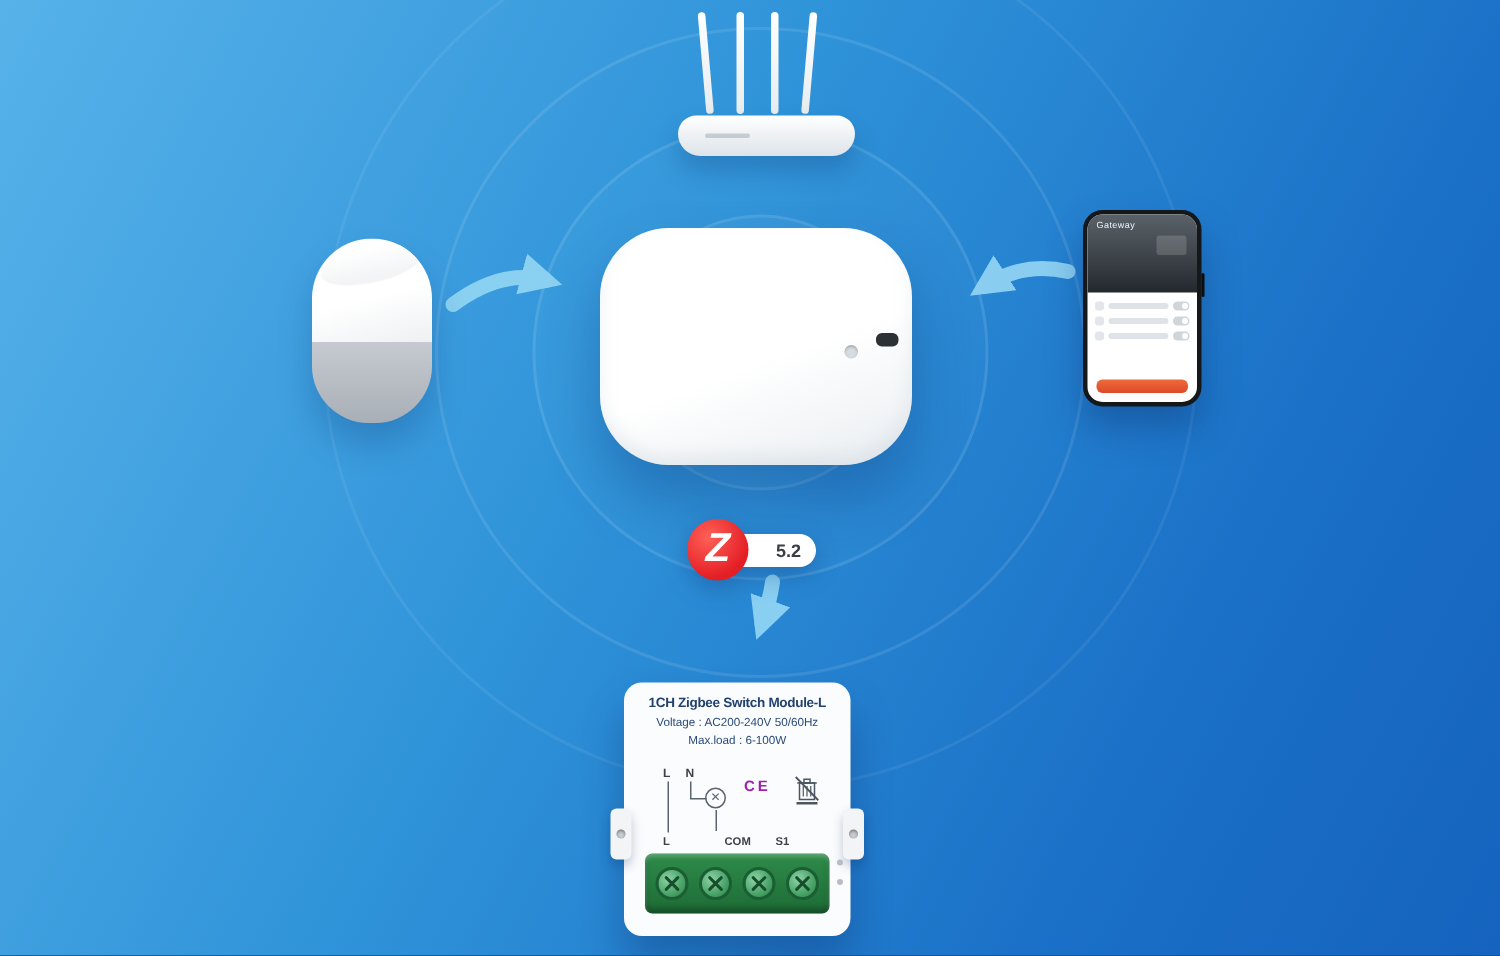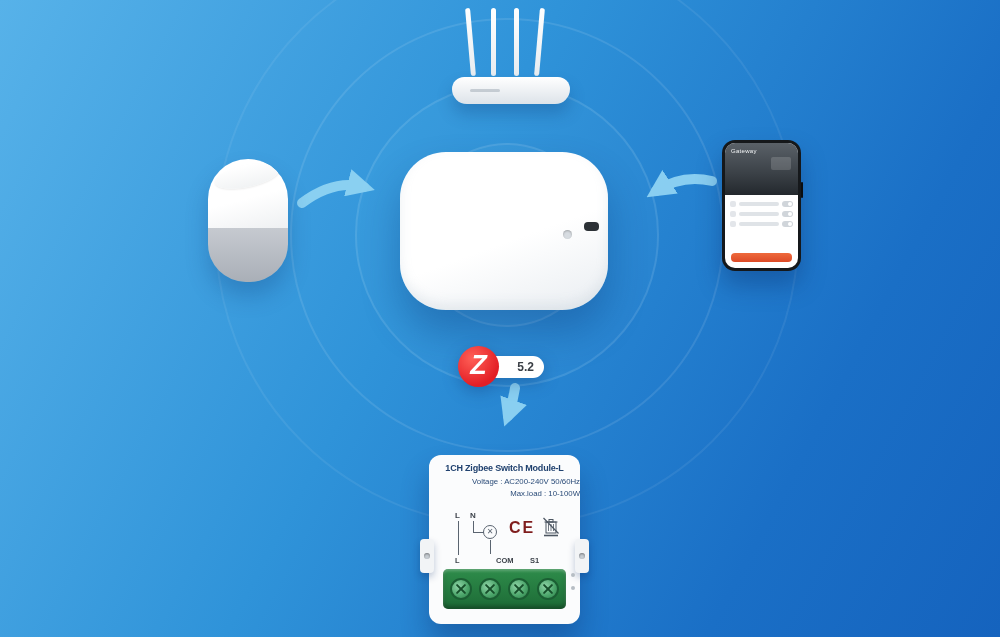--- a/index.html
+++ b/index.html
@@ -58,45 +58,45 @@
   .phone-cta{height:9px;margin:0 6px 6px 6px;border-radius:4px;background:linear-gradient(#ee6a3c,#dd4a27);}
   
   .zigbee{position:absolute;left:458px;top:346px;width:90px;height:42px;filter:drop-shadow(0 5px 8px rgba(8,40,100,0.3));}
   .zigbee-pill{position:absolute;left:24px;top:10px;width:62px;height:22px;background:#ffffff;border-radius:11px;
     display:flex;align-items:center;justify-content:flex-end;padding-right:10px;box-sizing:border-box;}
   .zigbee-pill span{font-size:12px;font-weight:600;color:#3a3f45;}
   .zigbee-circle{position:absolute;left:0;top:0;width:41px;height:41px;border-radius:50%;
     background:radial-gradient(circle at 35% 30%,#ff6057,#e31e25 70%);display:flex;align-items:center;justify-content:center;}
   .zigbee-circle span{color:#ffffff;font-size:27px;font-weight:700;font-style:italic;line-height:1;transform:translateY(-1px);}
   
-  .module{position:absolute;left:429px;top:455px;width:151px;height:169px;background:#fbfcfd;border-radius:12px;
+  .module{position:absolute;left:416px;top:455px;width:151px;height:169px;background:#fbfcfd;border-radius:12px;
     box-shadow:0 18px 28px rgba(8,40,100,0.33);}
   .ear{position:absolute;width:14px;height:34px;background:#f2f4f6;border-radius:4px;box-shadow:0 4px 7px rgba(8,40,100,0.25);}
   .ear.left{left:-9px;top:84px;}
   .ear.right{right:-9px;top:84px;}
   .ear::after{content:"";position:absolute;left:50%;top:50%;transform:translate(-50%,-50%);width:6px;height:6px;
     border-radius:50%;background:#c6ccd2;box-shadow:inset 0 1px 2px rgba(0,0,0,0.4);}
   .module-title{position:absolute;top:8px;left:0;width:100%;text-align:center;font-size:9px;font-weight:700;
     color:#21426f;white-space:nowrap;letter-spacing:-0.2px;}
-  .module-line{position:absolute;left:0;width:100%;text-align:right;font-size:7.8px;color:#2a4b78;white-space:nowrap;}
+  .module-line{position:absolute;left:0;width:100%;text-align:center;font-size:7.8px;color:#2a4b78;white-space:nowrap;}
   .module-line.voltage{top:22px;}
   .module-line.load{top:34px;}
   .diagram{position:absolute;left:10px;top:56px;width:131px;height:58px;}
   .wl{position:absolute;font-size:8px;color:#3c424a;font-weight:600;}
   .wl.l{left:16px;top:0;}
   .wl.n{left:31px;top:0;}
   .dline{position:absolute;background:#5a6470;}
   .dline.vl{left:19px;top:10px;width:1px;height:34px;}
   .dline.vn{left:34px;top:10px;width:1px;height:11px;}
   .dline.hn{left:34px;top:21px;width:11px;height:1px;}
   .dline.vlamp{left:51px;top:29px;width:1px;height:14px;}
   .lamp{position:absolute;left:44px;top:14px;width:14px;height:14px;border:1.2px solid #5a6470;border-radius:50%;
     display:flex;align-items:center;justify-content:center;box-sizing:border-box;}
   .lamp span{font-size:8px;color:#5a6470;line-height:1;}
-  .ce{position:absolute;left:70px;top:8px;font-size:16px;font-weight:700;color:#7f1d1d;letter-spacing:2px;}
+  .ce{position:absolute;left:70px;top:8px;font-size:10px;font-weight:700;color:#a21caf;letter-spacing:2px;}
   .weee{position:absolute;left:103px;top:5px;}
   .tl{position:absolute;top:45px;font-size:7.5px;color:#3c424a;font-weight:600;}
   .tl.t1{left:16px;}
   .tl.t2{left:33px;margin-top:25px;}
   .tl.t3{left:57px;}
   .tl.t4{left:91px;}
   .tblock{position:absolute;left:14px;top:114px;width:123px;height:40px;border-radius:5px;
     background:linear-gradient(#2e8c4a,#1d6b36);display:flex;align-items:center;justify-content:space-evenly;
     box-shadow:inset 0 2px 3px rgba(255,255,255,0.25), inset 0 -3px 4px rgba(0,0,0,0.3);}
   .screw{width:22px;height:22px;border-radius:50%;border:2px solid #1b5e33;box-sizing:border-box;position:relative;
@@ -181,21 +181,21 @@
       <span>Z</span>
     </div>
   </div>
 
   <div class="module">
     <div class="ear left"></div>
     <div class="ear right"></div>
 
     <div class="module-title">1CH Zigbee Switch Module-L</div>
     <div class="module-line voltage">Voltage : AC200-240V 50/60Hz</div>
-    <div class="module-line load">Max.load : 10-100W</div>
+    <div class="module-line load">Max.load : 6-100W</div>
 
     <div class="diagram">
       <span class="wl l">L</span>
       <span class="wl n">N</span>
       <span class="dline vl"></span>
       <span class="dline vn"></span>
       <span class="dline hn"></span>
       <span class="dline vlamp"></span>
       <span class="lamp">
         <span>✕</span>

